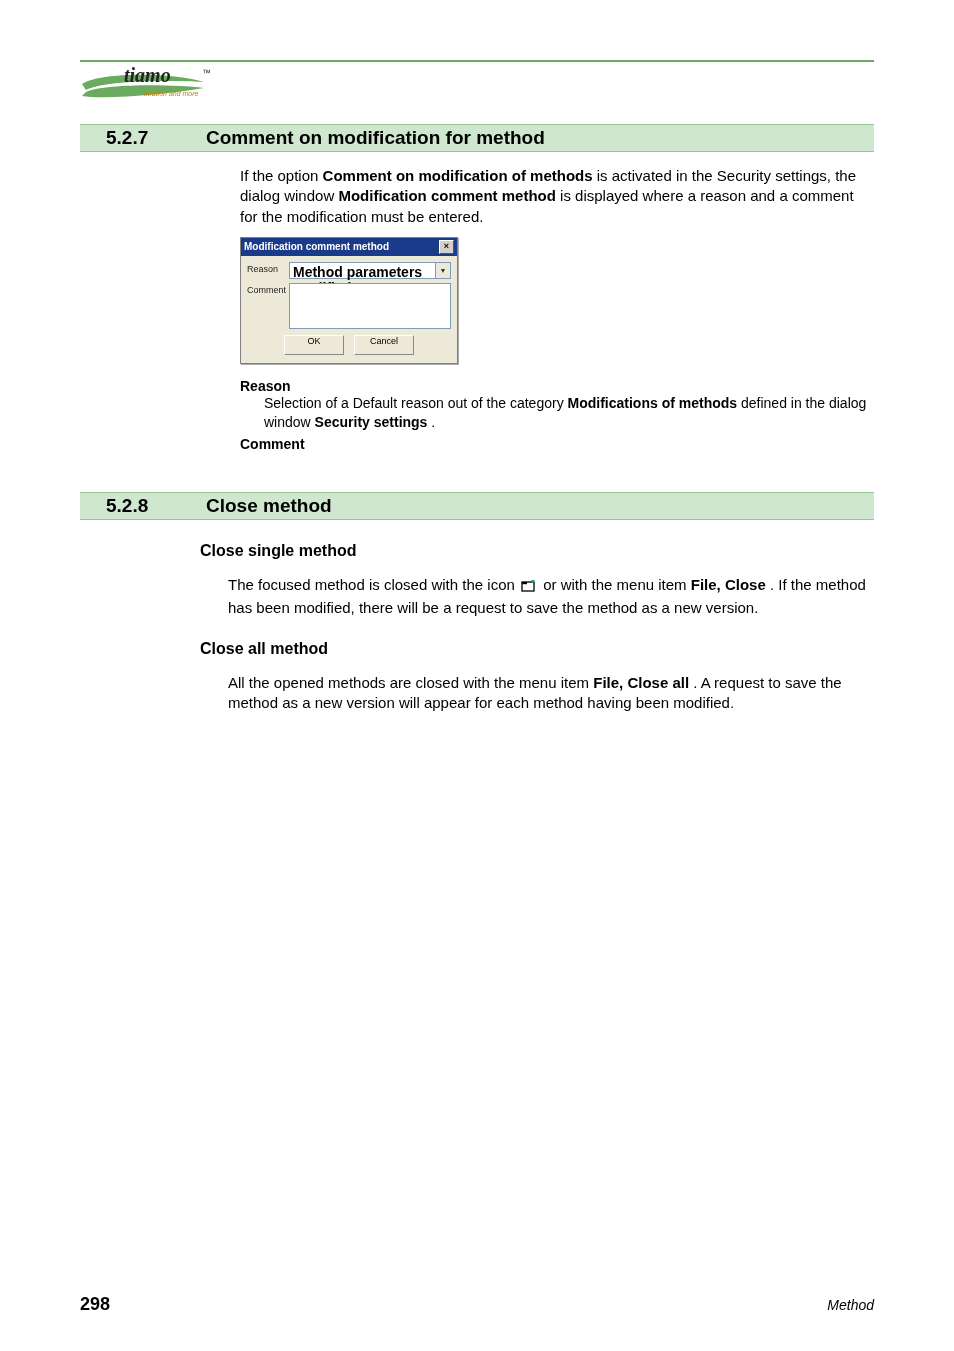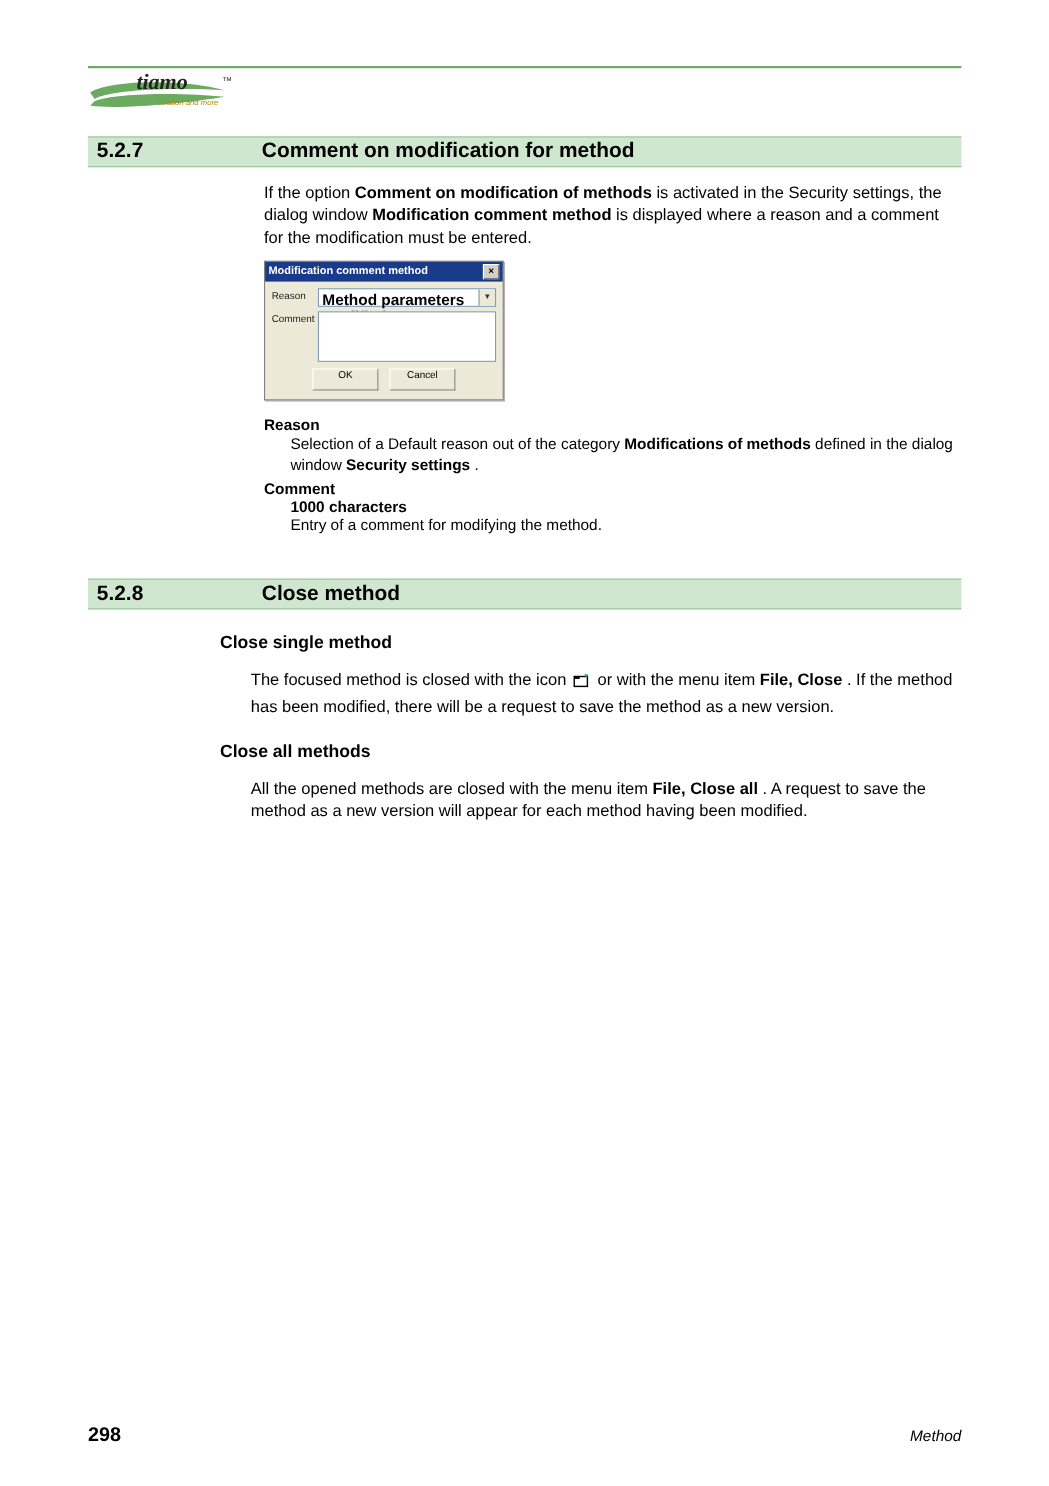--- a/index.html
+++ b/index.html
@@ -57,25 +57,24 @@
     color: #b8860b;
     position: absolute;
     top: 24px;
     left: 64px;
   }
 
   .section-head {
     background: #cfe6cf;
     border-top: 1px solid #98c598;
     border-bottom: 1px solid #98c598;
-    padding: 2px 4px 2px 8px;
+    padding: 2px 4px 2px 26px;
     font-weight: 900;
     font-size: 19px;
     display: flex;
-    gap: 50px;
     align-items: baseline;
     margin-top: 6px;
   }
   .sect-num { width: 100px; }
   .body-indent { margin-left: 160px; }
   .para {
     font-size: 15px;
     line-height: 1.35;
     margin: 14px 0 10px 0;
   }
@@ -239,24 +238,20 @@
       <div class="dd">
         <span class="sub-t">
           <span>Selection of a Default reason out of the category </span>
           <span class="bold-inline">Modifications of methods</span>
           <span> defined in the dialog window </span>
           <span class="bold-inline">Security settings</span>
           <span>.</span>
         </span>
       </div>
       <div class="dt">Comment</div>
-      <div class="dd">
-        <span class="sub-b">1000 characters</span>
-        <span class="sub-t">Entry of a comment for modifying the method.</span>
-      </div>
     </div>
   </div>
 
   <div class="section-head" style="margin-top:40px;">
     <span class="sect-num">5.2.8</span>
     <span>Close method</span>
   </div>
 
   <div style="margin-left:120px;">
     <div class="h4">Close single method</div>
@@ -267,21 +262,21 @@
           <rect x="1" y="3" width="12" height="9" fill="none" stroke="#000" stroke-width="1.3"></rect>
           <rect x="1" y="3" width="5" height="2.2" fill="#000"></rect>
           <path d="M10 1 L14 1 L12 4 Z" fill="#2a8"></path>
         </svg>
       </span>
       <span> or with the menu item </span>
       <span class="bold-inline">File, Close</span>
       <span>. If the method has been modified, there will be a request to save the method as a new version.</span>
     </p>
 
-    <div class="h4">Close all methods</div>
+    <div class="h4">Close all method</div>
     <p class="indent-text">
       <span>All the opened methods are closed with the menu item </span>
       <span class="bold-inline">File, Close all</span>
       <span>. A request to save the method as a new version will appear for each method having been modified.</span>
     </p>
   </div>
 
   <div class="footer">
     <span class="pn">298</span>
     <span class="cat">Method</span>

